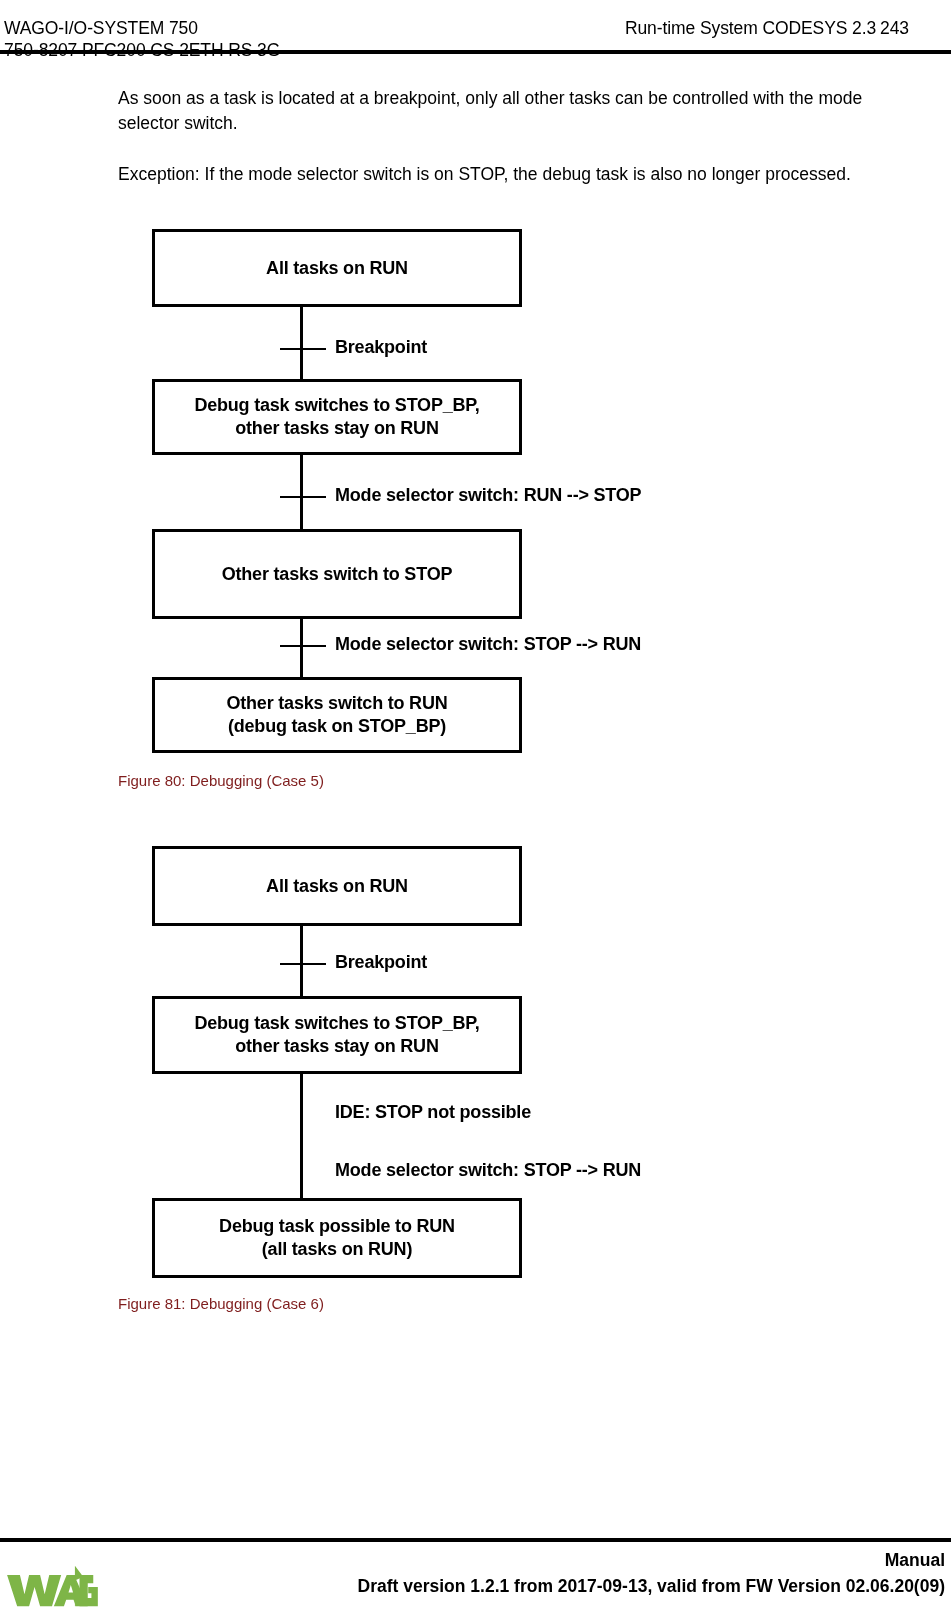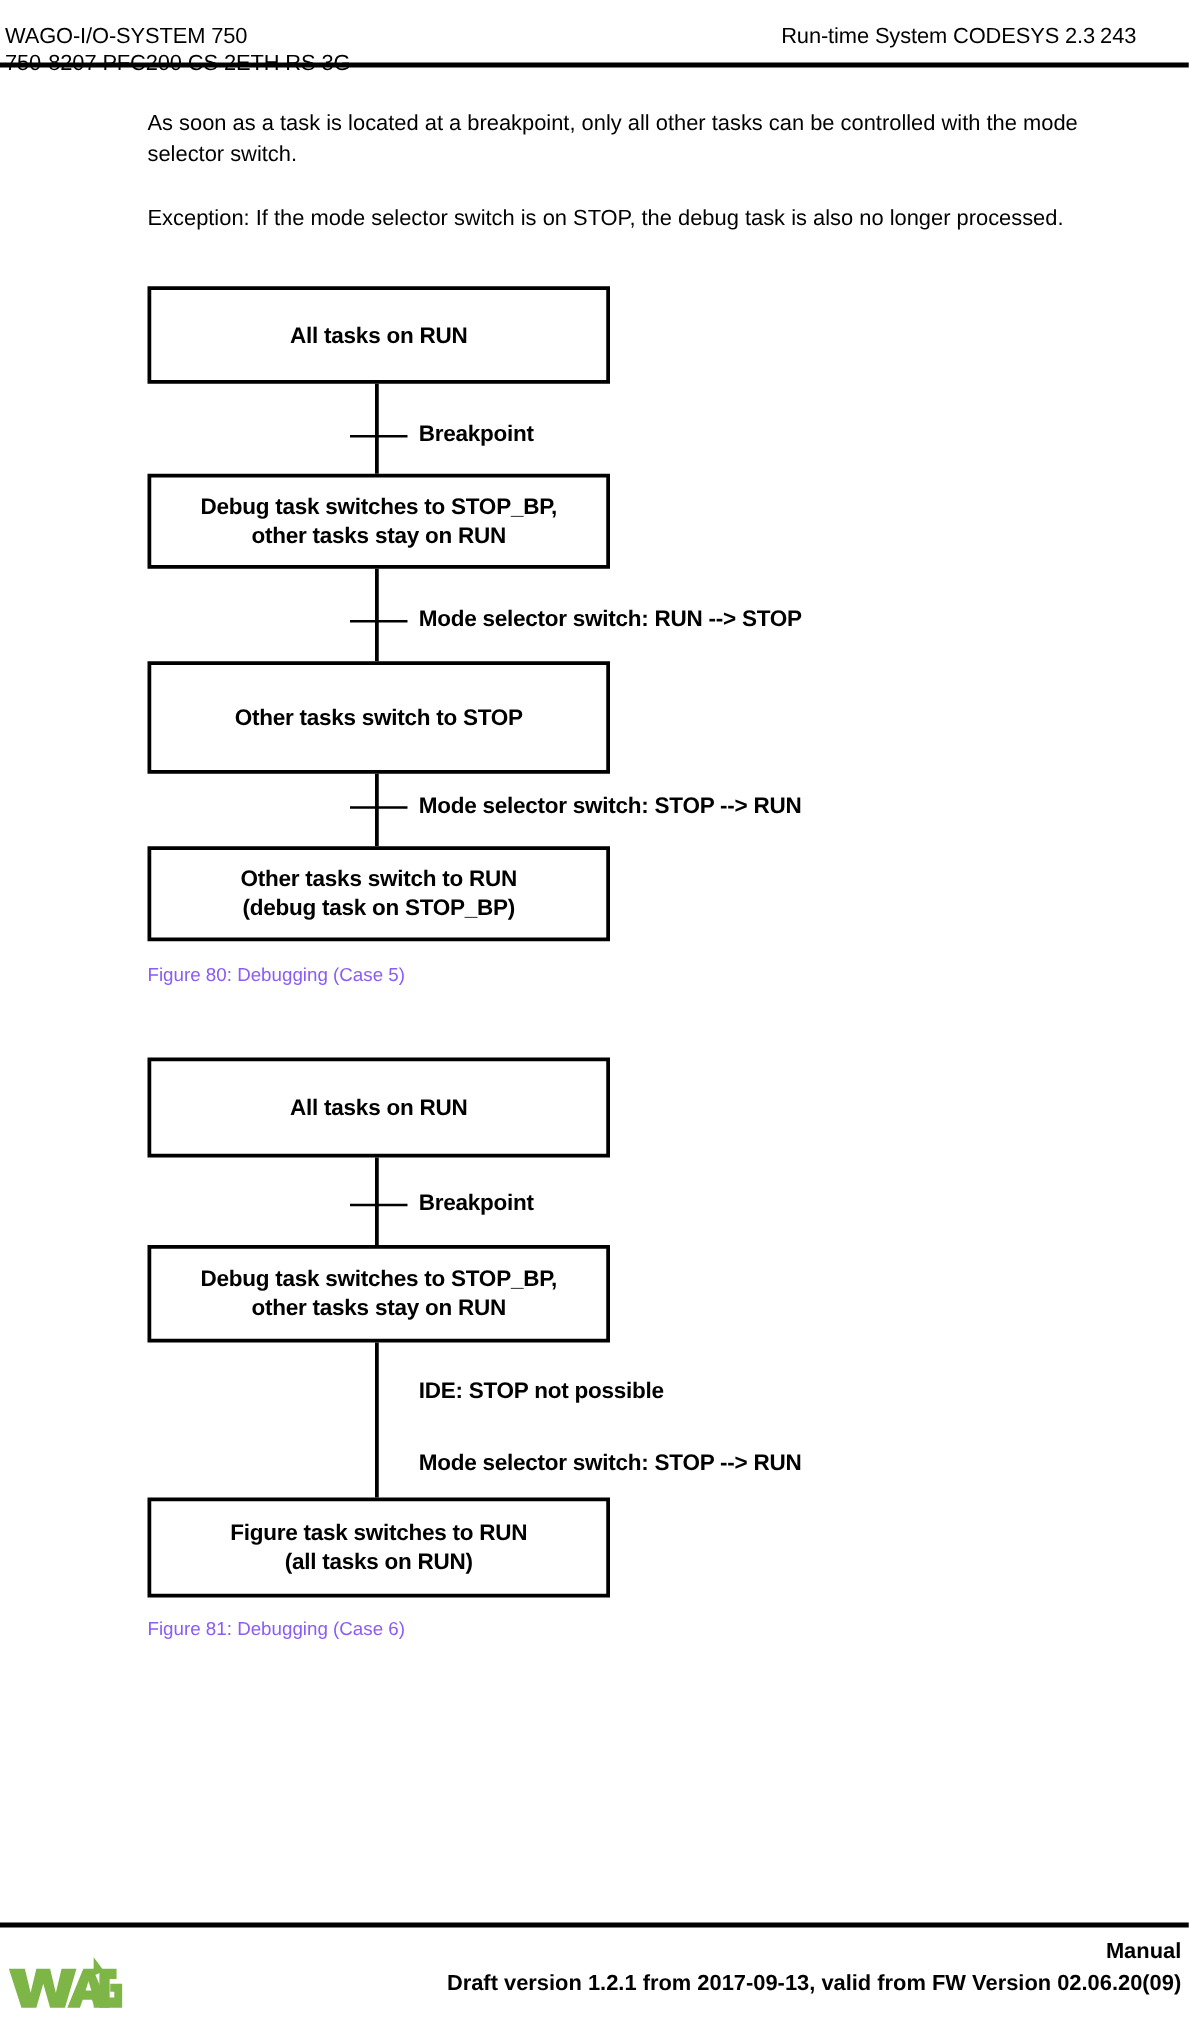--- a/index.html
+++ b/index.html
@@ -89,20 +89,21 @@
     box-sizing: border-box;
     display: flex;
     align-items: center;
     justify-content: center;
     text-align: center;
     font-size: 18px;
     font-weight: bold;
     line-height: 23px;
     letter-spacing: -0.2px;
     z-index: 3;
+    margin-left: 34px;
   }
   .connector {
     position: absolute;
     width: 3px;
     background: #000000;
     z-index: 1;
   }
   .tick {
     position: absolute;
     height: 2px;
@@ -116,21 +117,21 @@
     letter-spacing: -0.2px;
     white-space: nowrap;
     z-index: 2;
   }
 
   
   .fig-caption {
     position: absolute;
     left: 118px;
     font-size: 15px;
-    color: #8b5cf6;
+    color: #7f1d1d;
     white-space: nowrap;
   }
   #fig-caption-80 { top: 772px; }
   #fig-caption-81 { top: 1295px; }
 
   
   .footer-rule {
     position: absolute;
     left: 0;
     top: 1538px;
@@ -232,21 +233,21 @@
   <div class="node-box" style="left:118px; top:156px; width:370px; height:78px; flex-direction:column;">
     <span>Debug task switches to STOP_BP,</span>
     <span>other tasks stay on RUN</span>
   </div>
 
   <div class="connector" style="left:300px; top:232px; height:130px;"></div>
   <div class="edge-label" style="left:335px; top:262px;">IDE: STOP not possible</div>
   <div class="edge-label" style="left:335px; top:320px;">Mode selector switch: STOP --&gt; RUN</div>
 
   <div class="node-box" style="left:118px; top:358px; width:370px; height:80px; flex-direction:column;">
-    <span>Figure task switches to RUN</span>
+    <span>Debug task possible to RUN</span>
     <span>(all tasks on RUN)</span>
   </div>
 
 </div>
 
 <div class="fig-caption" id="fig-caption-81">Figure 81: Debugging (Case 6)</div>
 
 <div class="footer-rule"></div>
 <div class="footer">
   <div class="footer-manual">Manual</div>

